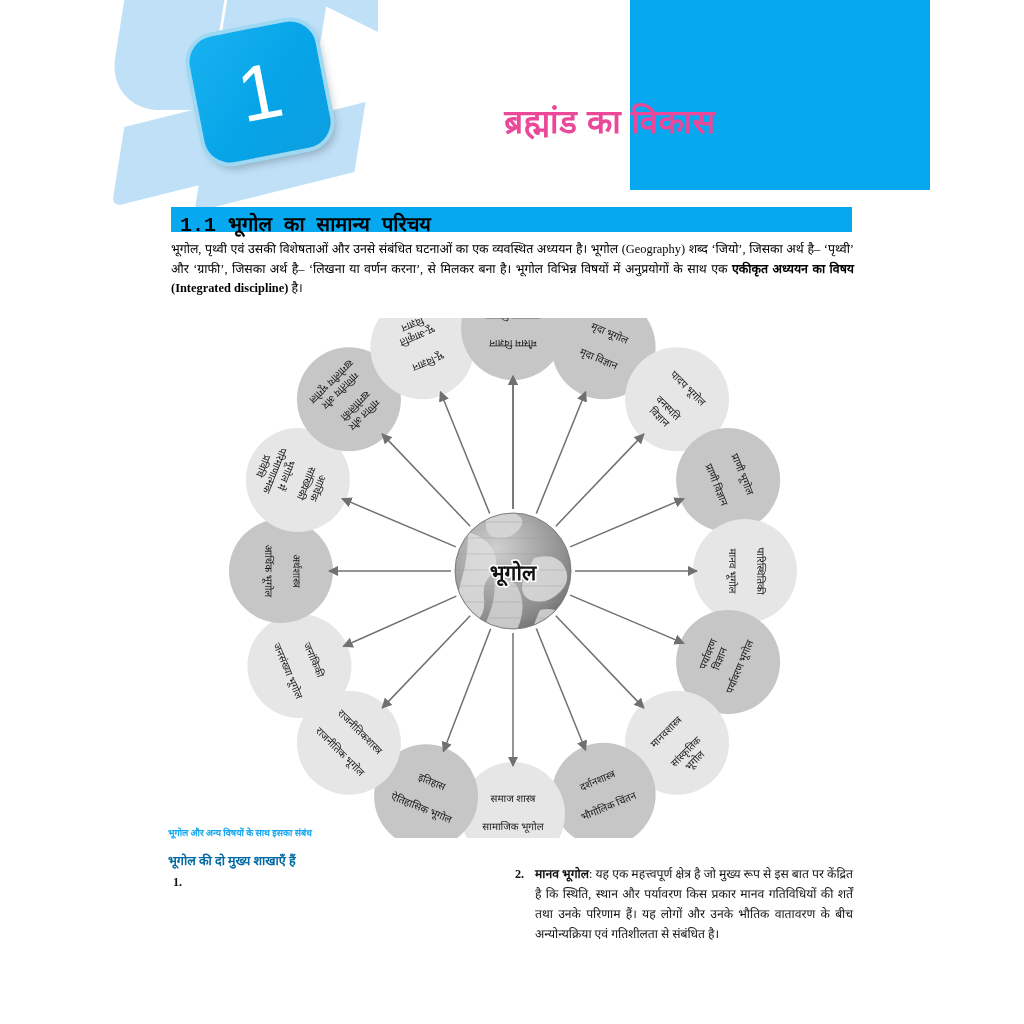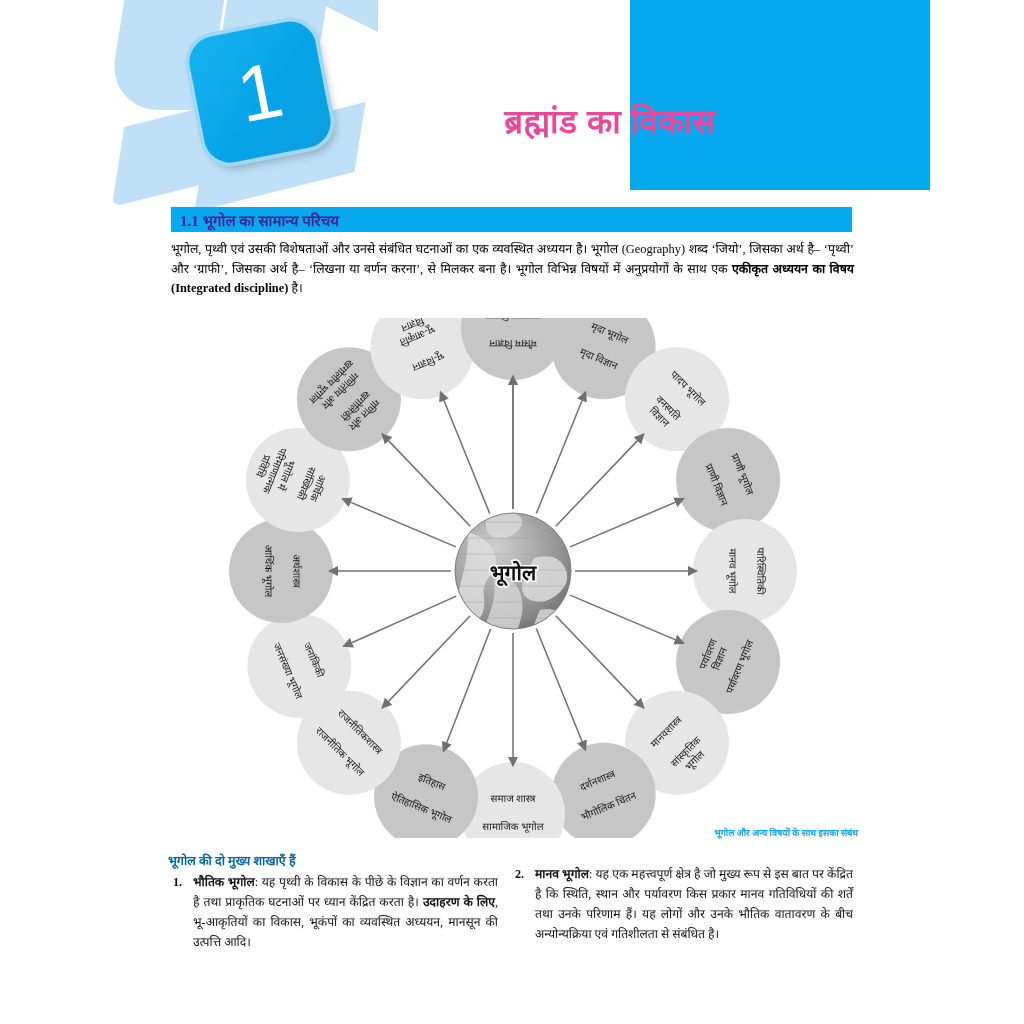--- a/index.html
+++ b/index.html
@@ -35,32 +35,32 @@
   .badge-num{color:#ffffff;font-family:"Liberation Sans",sans-serif;font-size:78px;font-weight:400;
          line-height:1;letter-spacing:0;}
 
   
   .chapter-title{position:absolute;left:400px;top:98px;width:420px;text-align:center;
         font-family:"Liberation Sans",sans-serif;font-weight:bold;font-size:33px;color:#ec4899;
         letter-spacing:.5px;}
 
   
   .section-bar{position:absolute;left:171px;top:207px;width:681px;height:25px;background:#06a8ef;}
-  .section-bar span{position:absolute;left:9px;top:3px;color:#4c1d95;font-family:Liberation Serif, serif;
-        font-weight:bold;font-size:15px;}
+  .section-bar span{position:absolute;left:9px;top:3px;color:#000000;font-family:Liberation Mono, monospace;
+        font-weight:bold;font-size:20px;}
 
   
   .intro{position:absolute;left:171px;top:240px;width:683px;
         font-size:12.4px;line-height:19.5px;color:#000000;text-align:justify;}
   .intro b{font-weight:bold;}
 
   
   .diagram{position:absolute;left:168px;top:318px;width:690px;height:520px;}
   .diagram svg{display:block;}
-  .caption{position:absolute;left:168px;top:826px;width:690px;text-align:right;
+  .caption{position:absolute;left:168px;top:826px;width:690px;text-align:left;
         color:#16a6ef;font-size:9.2px;font-weight:bold;font-family:"Liberation Serif",serif;}
 
   
   .branch-head{position:absolute;left:168px;top:852px;font-size:12.6px;font-weight:bold;color:#0369a1;}
   .col{position:absolute;top:872px;font-size:12.2px;line-height:20px;color:#111;text-align:justify;}
   .col-l{left:171px;width:327px;}
   .col-r{left:513px;width:340px;top:864px;}
   .li{position:relative;padding-left:22px;}
   .li .num{position:absolute;left:2px;top:0;font-weight:bold;}
   .li b{font-weight:bold;}
@@ -275,21 +275,20 @@
       </g>
     </svg>
   </div>
   <div class="caption">भूगोल और अन्य विषयों के साथ इसका संबंध</div>
 
   <div class="branch-head">भूगोल की दो मुख्य शाखाएँ हैं</div>
 
   <div class="col col-l">
     <div class="li">
       <span class="num">1.</span>
-      <span><b>भौतिक भूगोल</b>: यह पृथ्वी के विकास के पीछे के विज्ञान का वर्णन करता है तथा प्राकृतिक घटनाओं पर ध्यान केंद्रित करता है। <b>उदाहरण के लिए</b>, भू-आकृतियों का विकास, भूकंपों का व्यवस्थित अध्ययन, मानसून की उत्पत्ति आदि।</span>
     </div>
   </div>
 
   <div class="col col-r">
     <div class="li">
       <span class="num">2.</span>
       <span><b>मानव भूगोल</b>: यह एक महत्त्वपूर्ण क्षेत्र है जो मुख्य रूप से इस बात पर केंद्रित है कि स्थिति, स्थान और पर्यावरण किस प्रकार मानव गतिविधियों की शर्तें तथा उनके परिणाम हैं। यह लोगों और उनके भौतिक वातावरण के बीच अन्योन्यक्रिया एवं गतिशीलता से संबंधित है।</span>
     </div>
   </div>
 

